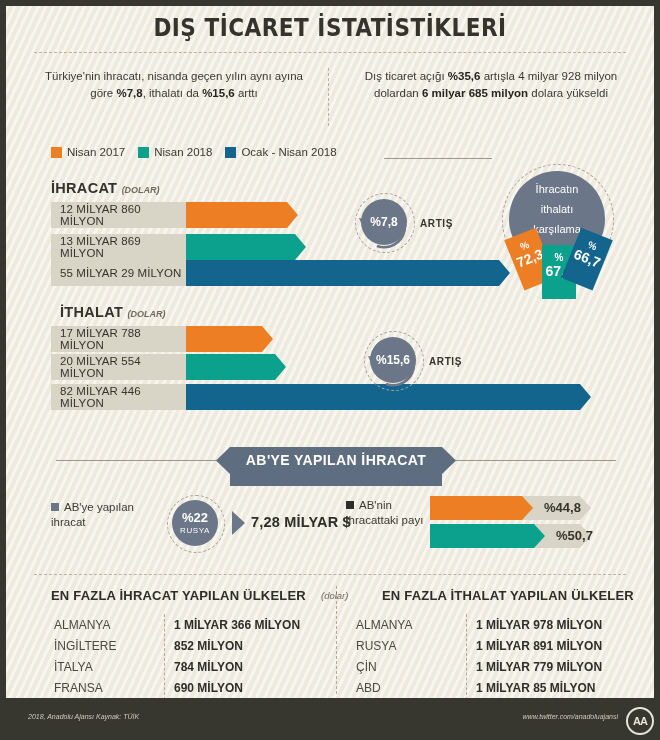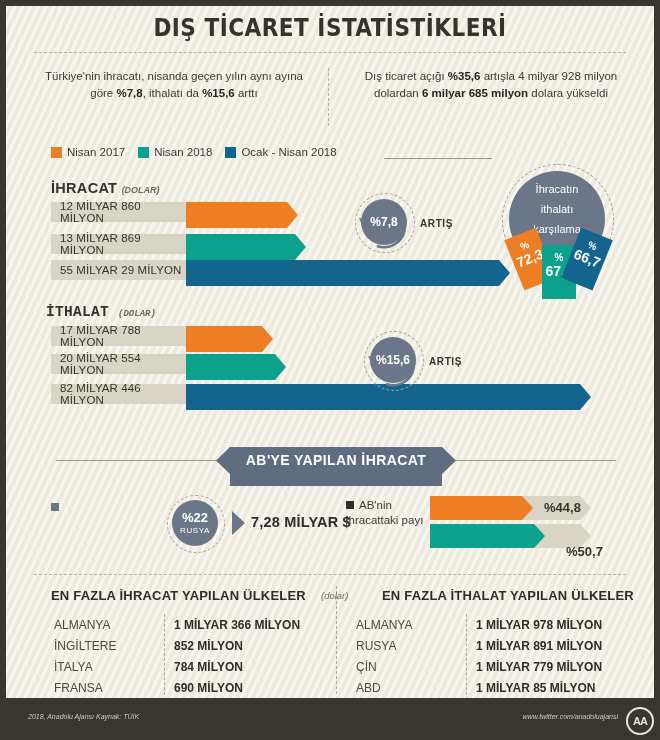--- a/index.html
+++ b/index.html
@@ -46,21 +46,21 @@
   .sw{width:11px;height:11px;display:inline-block;}
   #legend-rule{left:378px;top:152px;width:108px;height:0;border-top:1px solid #9d998a;}
 
   
   .sec-h{font-size:14.5px;font-weight:bold;color:#34342d;letter-spacing:.3px;}
   .sec-h .unit{font-size:9px;font-style:italic;font-weight:bold;color:#6e6a5d;letter-spacing:0;}
 
   
   .row{position:absolute;height:26px;}
   .lbl{
-    position:absolute;left:0;top:0;width:135px;height:20px;
+    position:absolute;left:0;top:0;width:135px;height:26px;
     background:#d8d4c6;color:#35352e;font-size:11.5px;
     display:flex;align-items:center;padding-left:9px;box-sizing:border-box;
     letter-spacing:.1px;
   }
   .bar{
     position:absolute;left:135px;top:0;height:26px;
   }
   .bar>.body{position:absolute;left:0;top:0;bottom:0;right:11px;}
   .bar>.tip{
     position:absolute;right:0;top:0;width:11px;height:26px;
@@ -219,21 +219,21 @@
   </div>
 
   <div class="gring" style="left:349px;top:187px;"></div>
   <svg class="garrow" style="left:349px;top:187px;" viewBox="0 0 58 58">
     <path d="M 8 34 A 21 21 0 1 1 22 53" fill="none" stroke="#6b7689" stroke-width="2.6"></path>
     <path d="M 8 34 l -4 -9 l 9 2 z" fill="#6b7689"></path>
   </svg>
   <div class="gcirc" style="left:355px;top:193px;">%7,8</div>
   <div class="gtext" style="left:414px;top:212px;">ARTIŞ</div>
 
-  <div class="abs sec-h" style="left:40px;top:298px;font-family:Liberation Mono, monospace;">
+  <div class="abs sec-h" style="left:54px;top:298px;">
     <span>İTHALAT</span>
     <span class="unit">(DOLAR)</span>
   </div>
 
   <div class="row" id="imp-row-0" style="left:45px;top:320px;">
     <div class="lbl">17 MİLYAR 788 MİLYON</div>
     <div class="bar" id="imp-bar-0" style="width: 87px;">
       <div class="body" style="background: rgb(238, 126, 35);"></div>
       <div class="tip"><svg width="11" height="26" viewBox="0 0 11 26">
             <polygon points="0,0 0,26 11,13" fill="#ee7e23"></polygon>
@@ -277,21 +277,21 @@
   <div class="abs band-notch" style="left:436px;">
     <svg width="14" height="27" viewBox="0 0 14 27">
       <polygon points="0,0 0,27 14,13.5" fill="#5f6d80"></polygon>
     </svg>
   </div>
   <div class="abs" id="ab-band">
     <div class="t">AB'YE YAPILAN İHRACAT</div>
   </div>
 
   <div class="ab-lbl" style="left:45px;top:494px;width:105px;">
-    <i class="bullet"></i>
+    <i class="bullet"></i><span>AB'ye yapılan ihracat</span>
   </div>
   <div class="gring" style="left:161px;top:489px;width:56px;height:56px;"></div>
   <div class="abs" style="left:166px;top:494px;width:46px;height:46px;border-radius:50%;background:#6b7689;color:#fff;display:flex;flex-direction:column;align-items:center;justify-content:center;">
     <span style="font-size:13px;font-weight:bold;line-height:14px;">%22</span>
     <span style="font-size:8px;letter-spacing:.6px;line-height:11px;">RUSYA</span>
   </div>
   <svg class="abs" style="left:226px;top:505px;" width="13" height="24" viewBox="0 0 13 24">
     <polygon points="0,0 0,24 13,12" fill="#6b7689"></polygon>
   </svg>
   <div class="abs" style="left:245px;top:508px;font-size:14.5px;font-weight:bold;color:#2e2e28;letter-spacing:.2px;">7,28 MİLYAR $</div>
@@ -318,21 +318,21 @@
     <div class="pct-track">
       <svg class="tipg" width="11" height="24" viewBox="0 0 11 24">
           <polygon points="0,0 0,24 11,12" fill="#d8d4c6"></polygon>
         </svg>
     </div>
     <div class="pct-fill" id="eu-fill-1" style="width: 104px; background: rgb(11, 161, 140);">
       <svg class="tipc" width="11" height="24" viewBox="0 0 11 24">
           <polygon points="0,0 0,24 11,12" fill="#0ba18c"></polygon>
         </svg>
     </div>
-    <div class="pct-val" id="eu-val-1" style="left: 136px; margin-top: 16px;"><b>%50,7</b></div>
+    <div class="pct-val" id="eu-val-1" style="left: 126px;"><b>%50,7</b></div>
   </div>
 
   <div class="abs" id="tbl-rule"></div>
   <div class="abs" id="mid-sep"></div>
 
   <div class="tbl-h" style="left:45px;top:582px;text-align:center;">EN FAZLA İHRACAT YAPILAN ÜLKELER</div>
   <div class="tbl-unit" style="left:315px;top:584px;">(dolar)</div>
   <div class="tbl-h" style="left:376px;top:582px;">EN FAZLA İTHALAT YAPILAN ÜLKELER</div>
 
   <div class="tbl-sep" style="left:158px;top:608px;height:86px;"></div>

